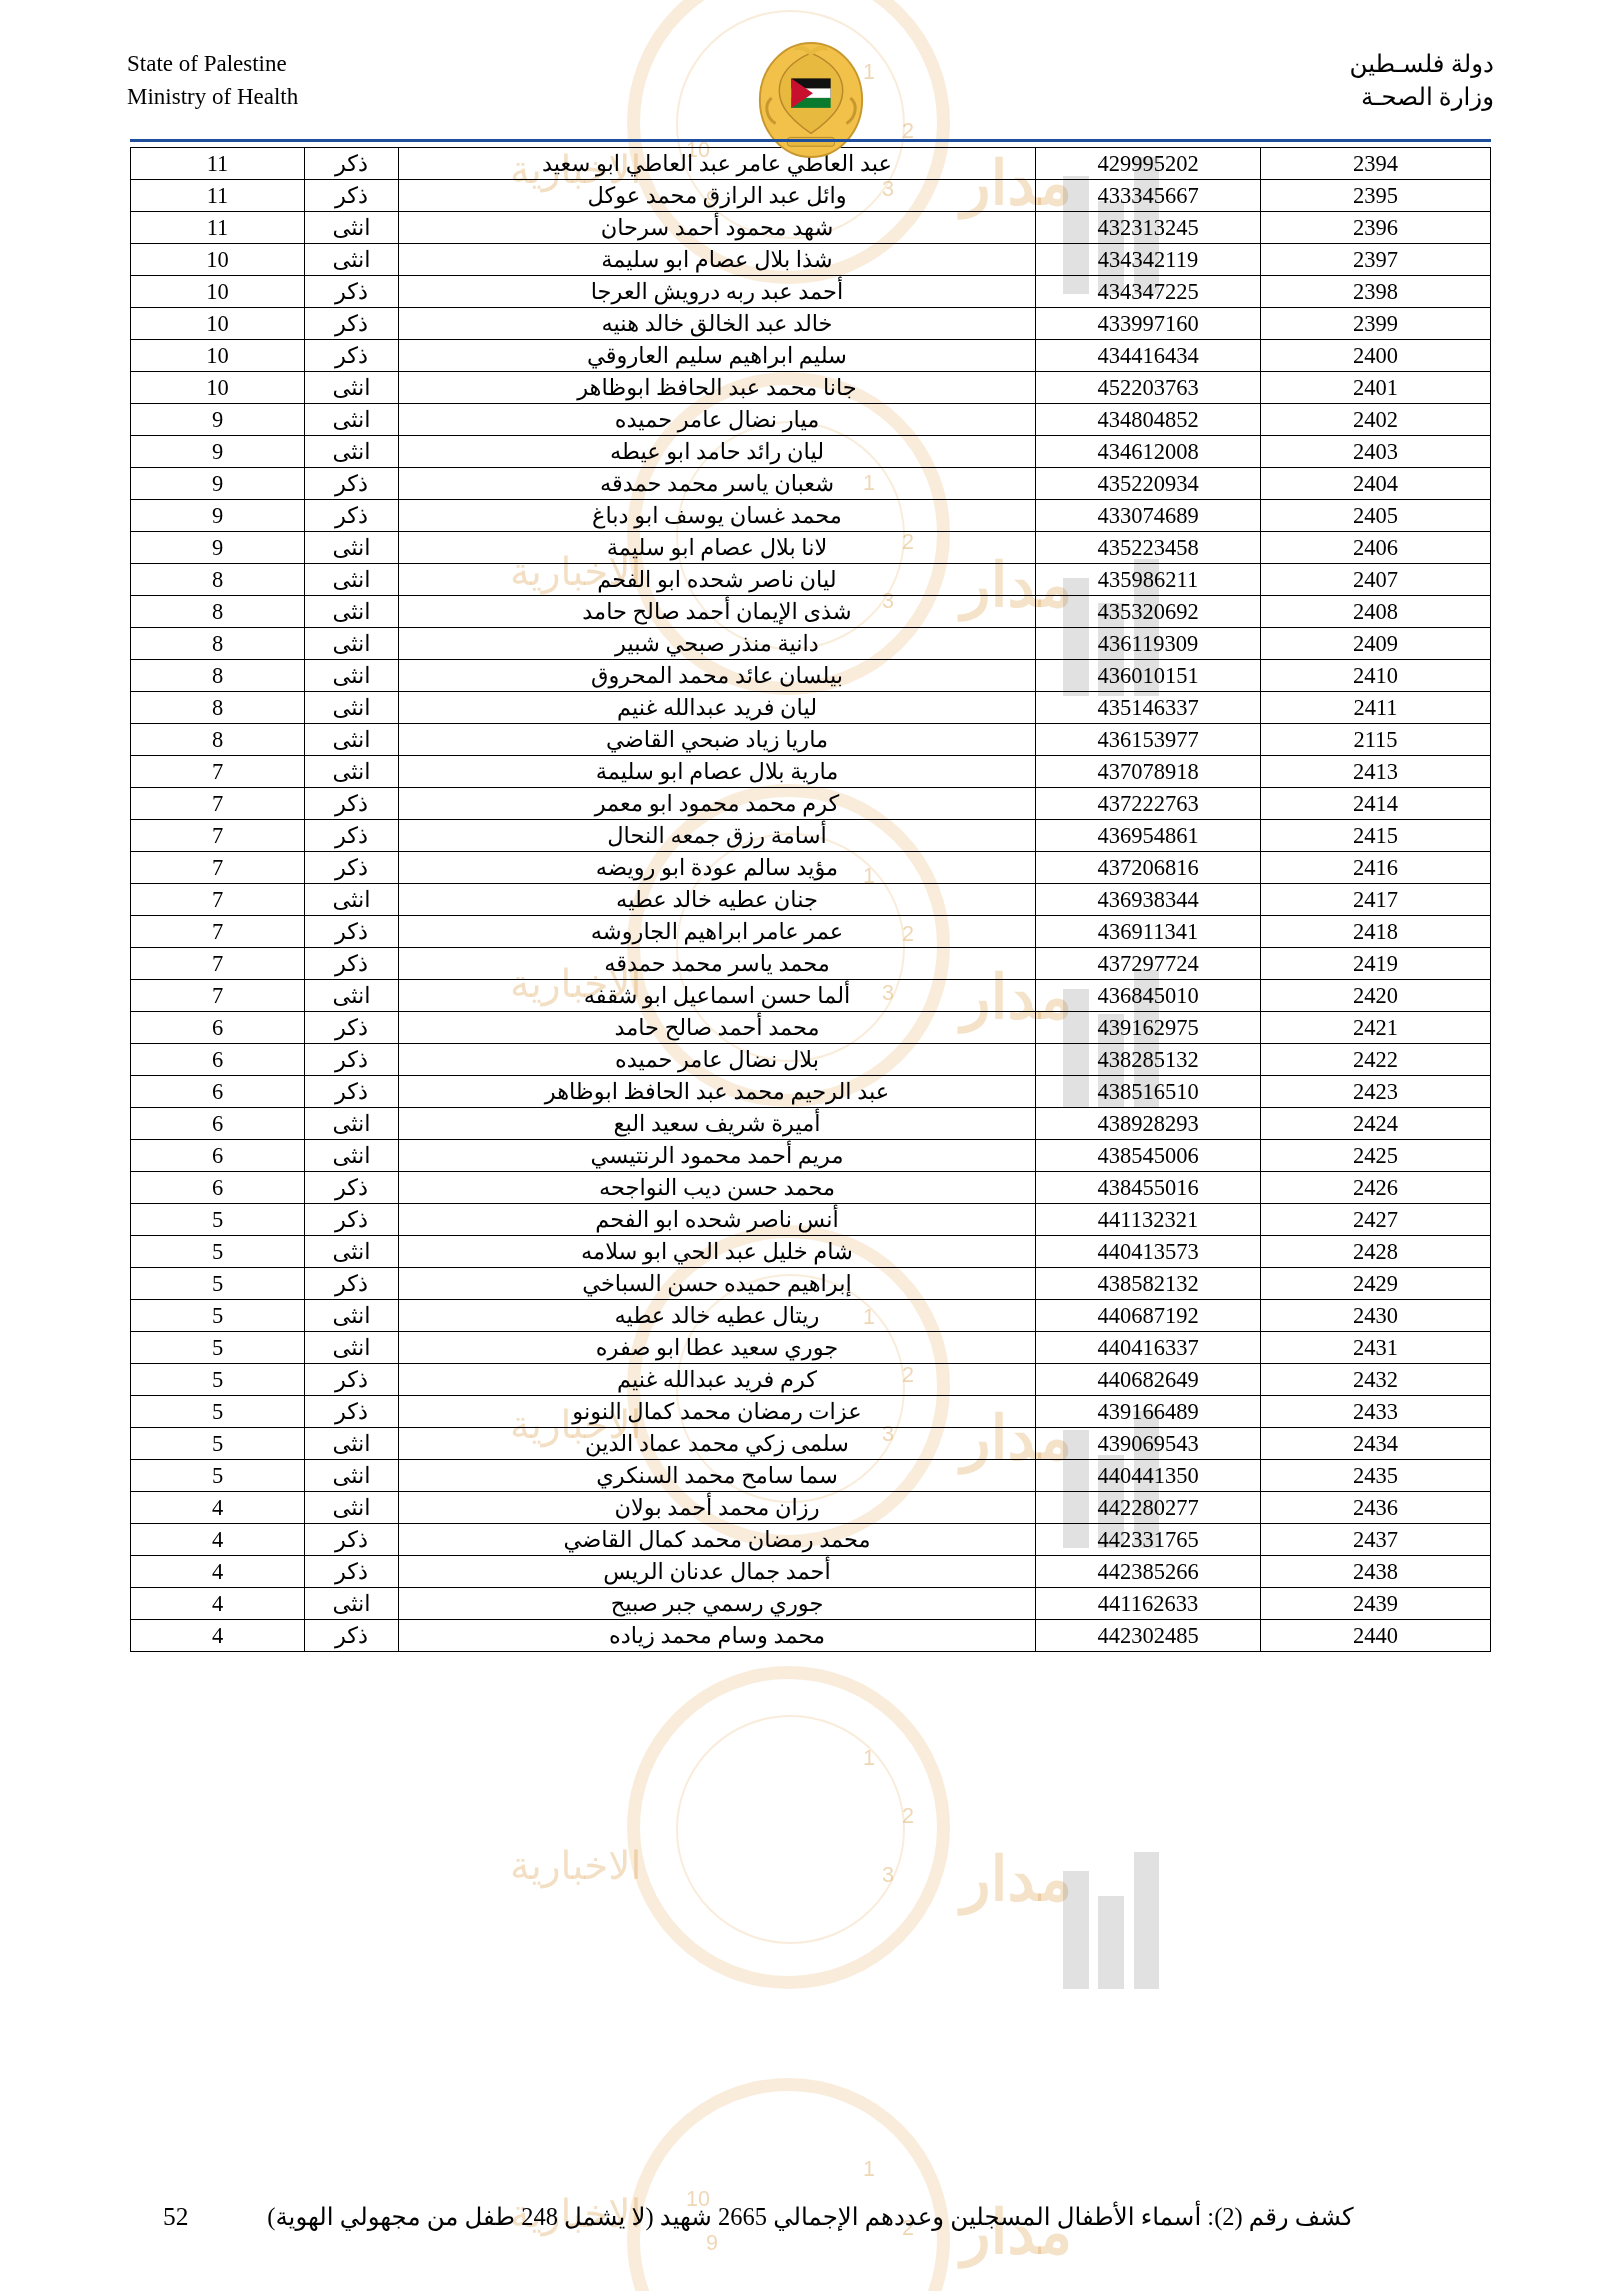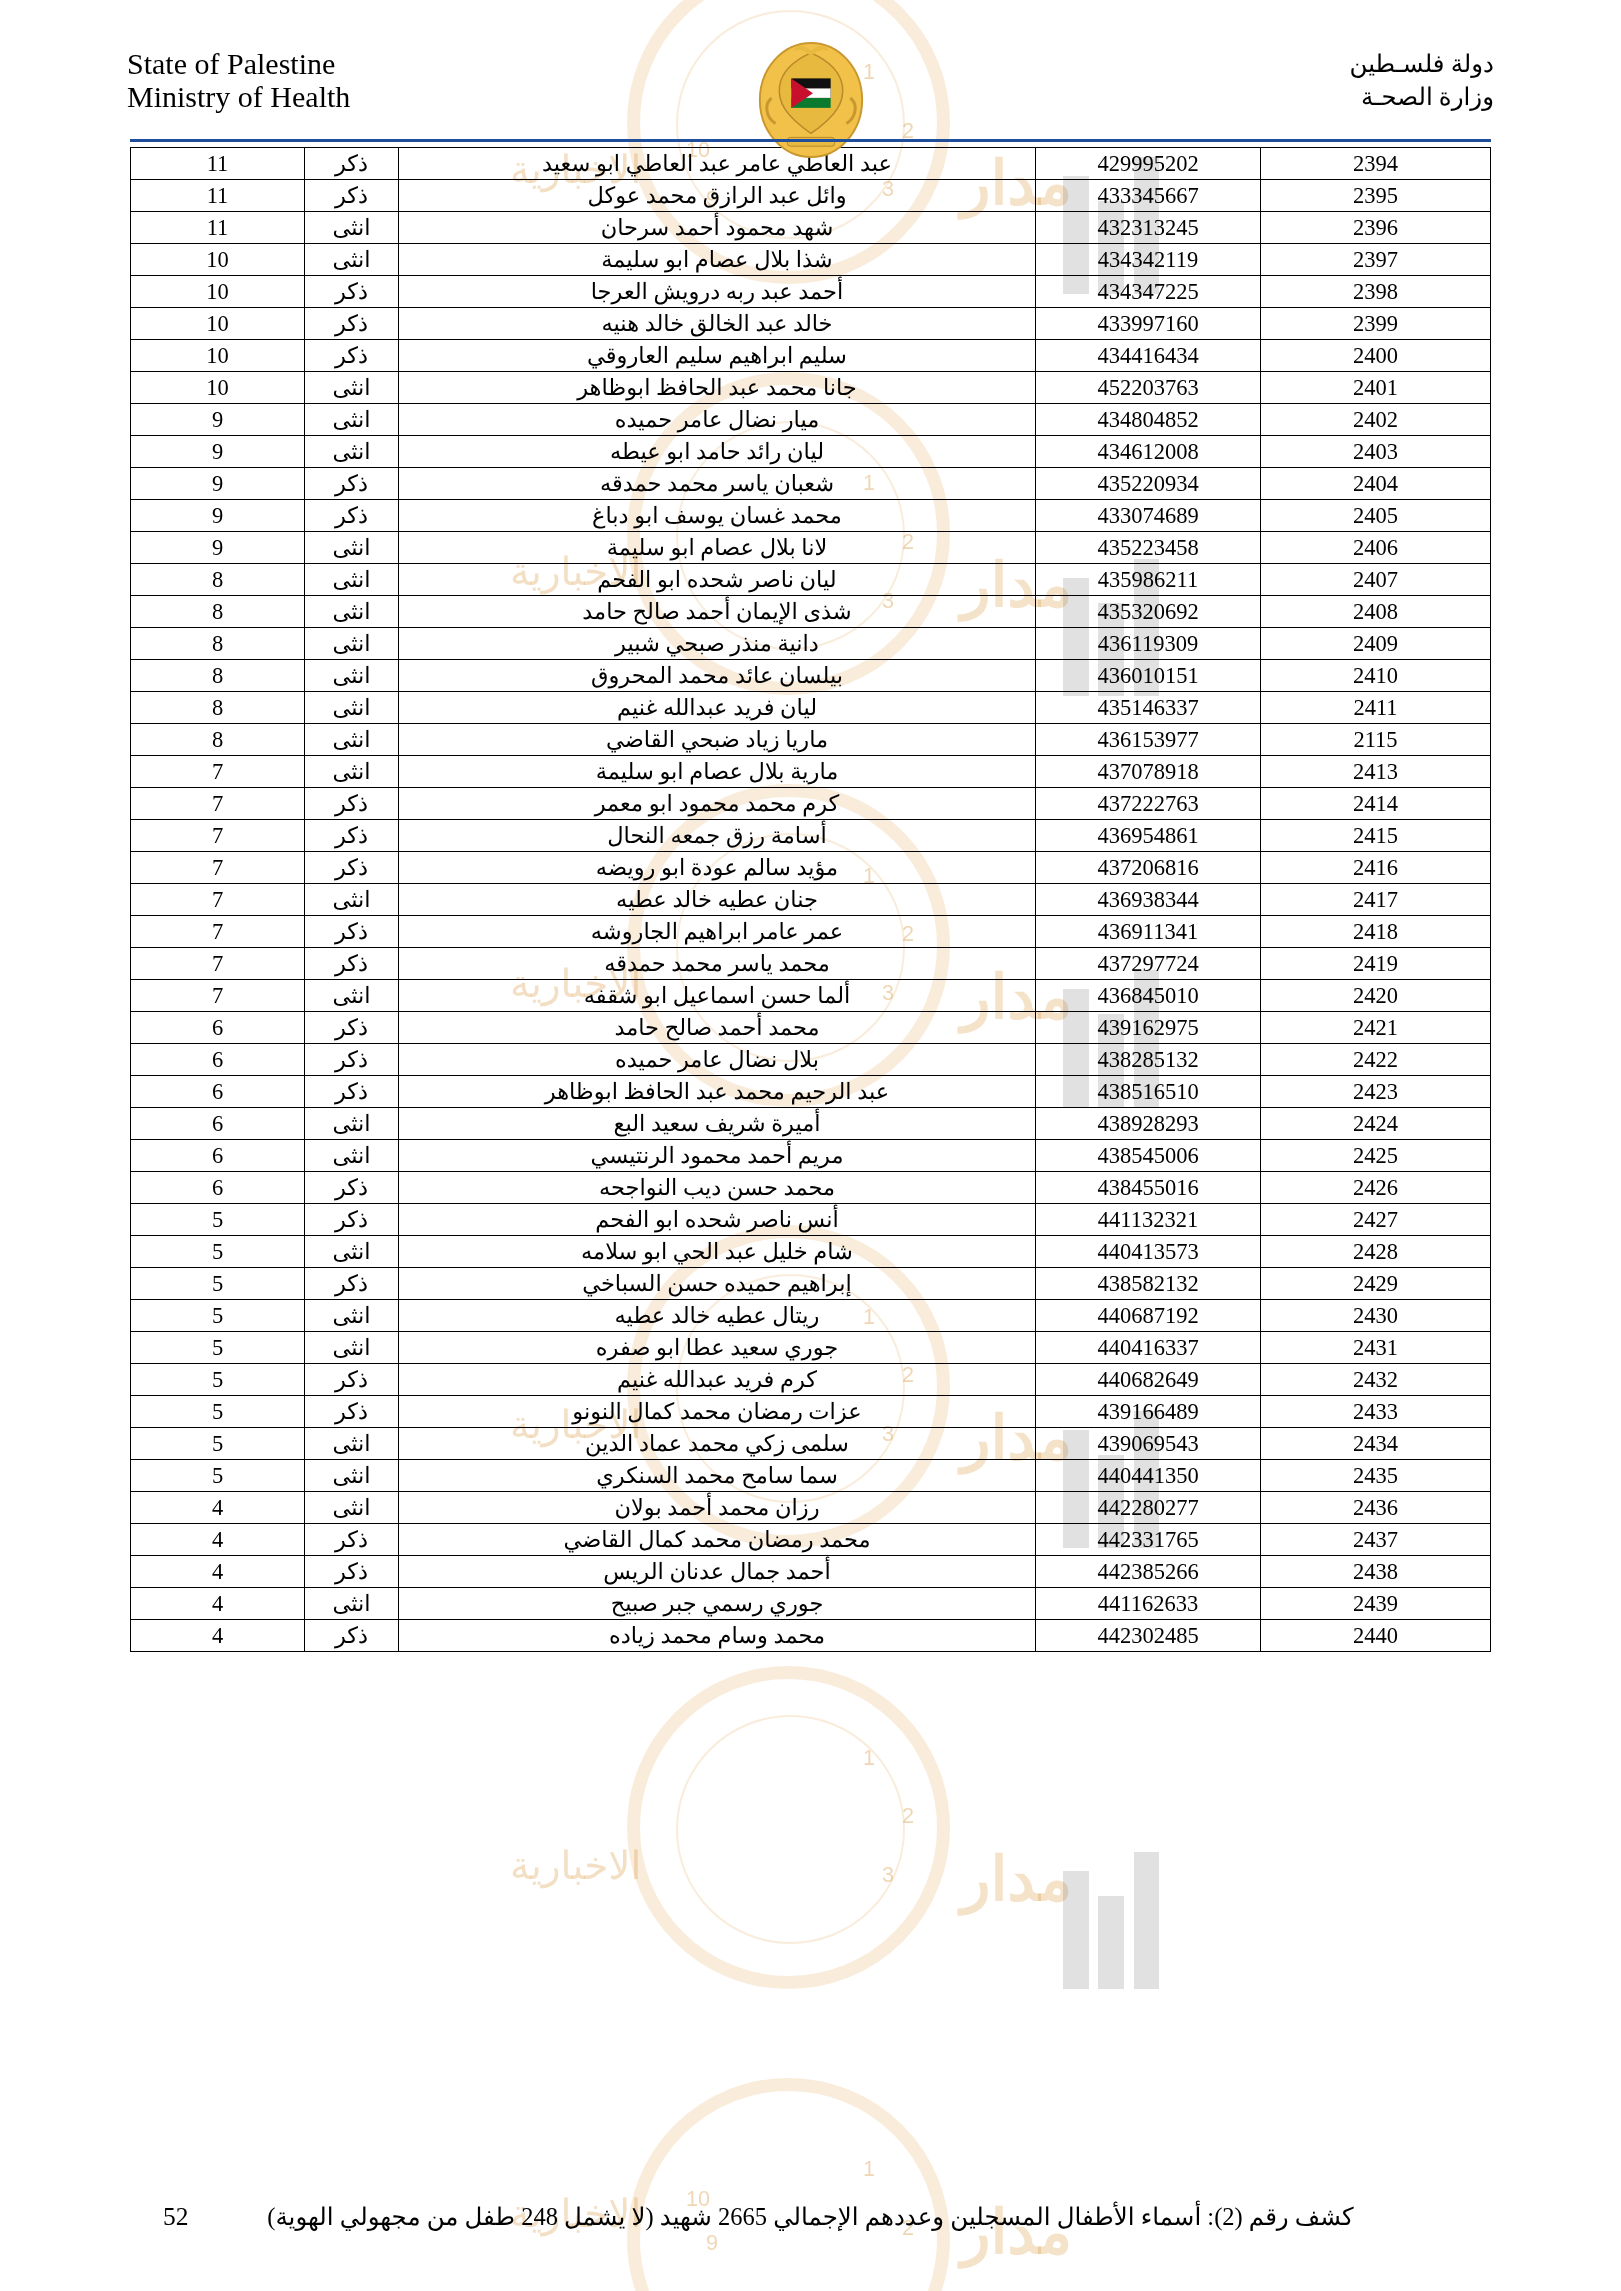--- a/index.html
+++ b/index.html
@@ -83,21 +83,21 @@
     left: 0;
     right: 0;
     height: 98px;
     z-index: 3;
   }
   .hdr-left {
     position: absolute;
     left: 127px;
     top: 0;
     font-family: "Liberation Serif", serif;
-    font-size: 30px;
+    font-size: 23px;
     line-height: 33px;
     color: #000;
   }
   .hdr-right {
     position: absolute;
     right: 127px;
     top: 0;
     text-align: right;
     direction: rtl;
     font-family: "Liberation Serif", serif;

